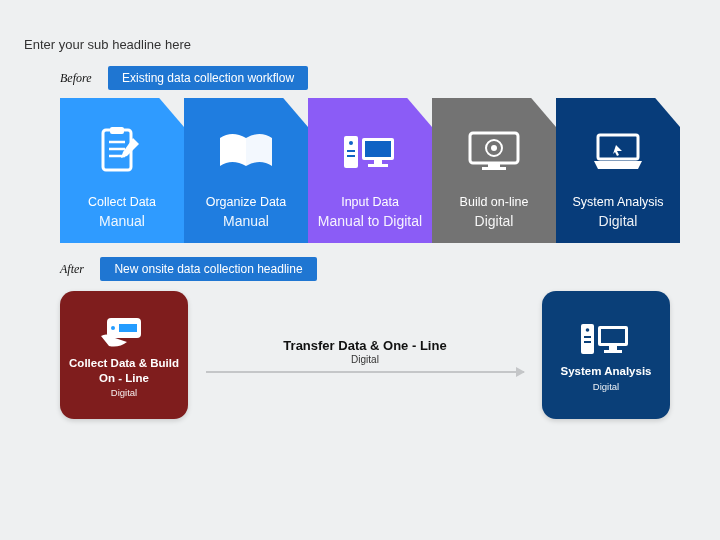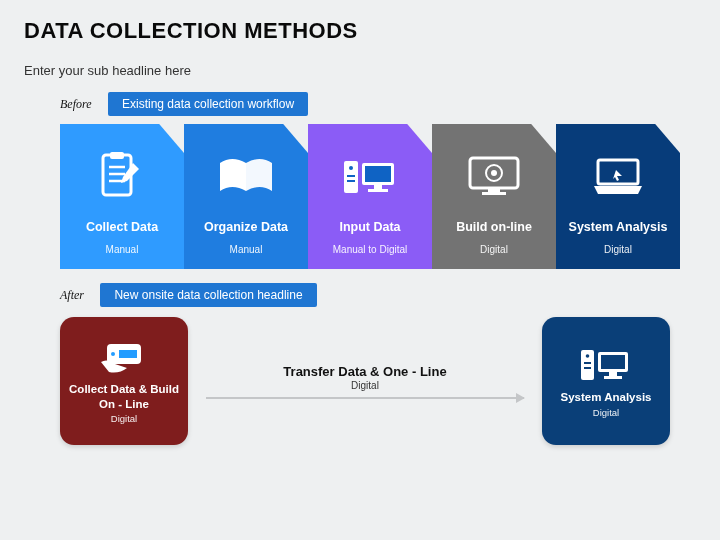--- a/index.html
+++ b/index.html
@@ -43,22 +43,22 @@
     flex-direction: column;
     align-items: center;
     justify-content: flex-end;
     padding: 10px 6px 14px 6px;
     text-align: center;
     position: relative;
     clip-path: polygon(0 0, 80% 0, 100% 20%, 100% 100%, 0 100%);
     margin-right: 0;
   }
   .card .icon-wrap { flex: 1; display:flex; align-items:center; justify-content:center; }
-  .card .ctitle { font-size: 12.5px; font-weight: 700; line-height: 1.2; }
-  .card .csub { font-size: 10px; opacity: 0.92; margin-top: 9px; }
+  .card .ctitle { font-size: 12.5px; font-weight: 400; line-height: 1.2; }
+  .card .csub { font-size: 14px; opacity: 0.92; margin-top: 3px; }
 
   .after-row { margin-top: 14px; }
   .after-flow {
     display: flex;
     align-items: center;
     margin-top: 10px;
     gap: 10px;
   }
   .rcard {
     width: 128px;
@@ -89,21 +89,20 @@
     border-top: 5px solid transparent;
     border-bottom: 5px solid transparent;
   }
 
   svg { display:block; }
 </style>
 </head>
 <body>
 
 <div class="header">
-  <div class="title">DATA COLLECTION METHODS</div>
   <div class="subheadline">Enter your sub headline here</div>
 </div>
 
 <div class="before-row">
   <span class="section-label">Before</span>
   <span class="pill">Existing data collection workflow</span>
 
   <div class="before-cards">
 
     <div class="card" style="background:#2f9bff">

